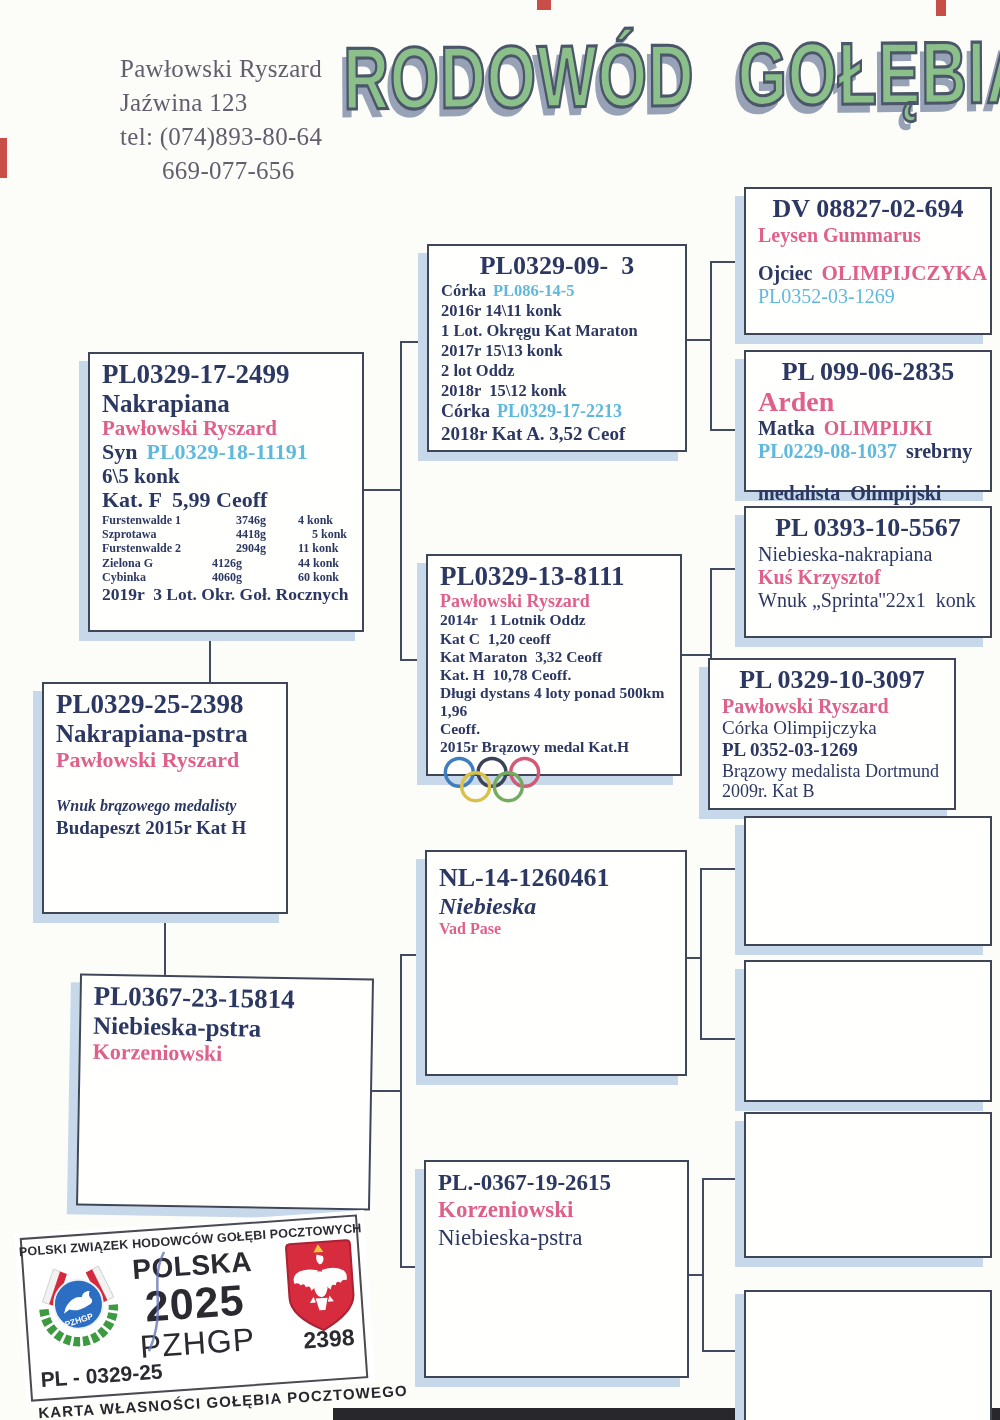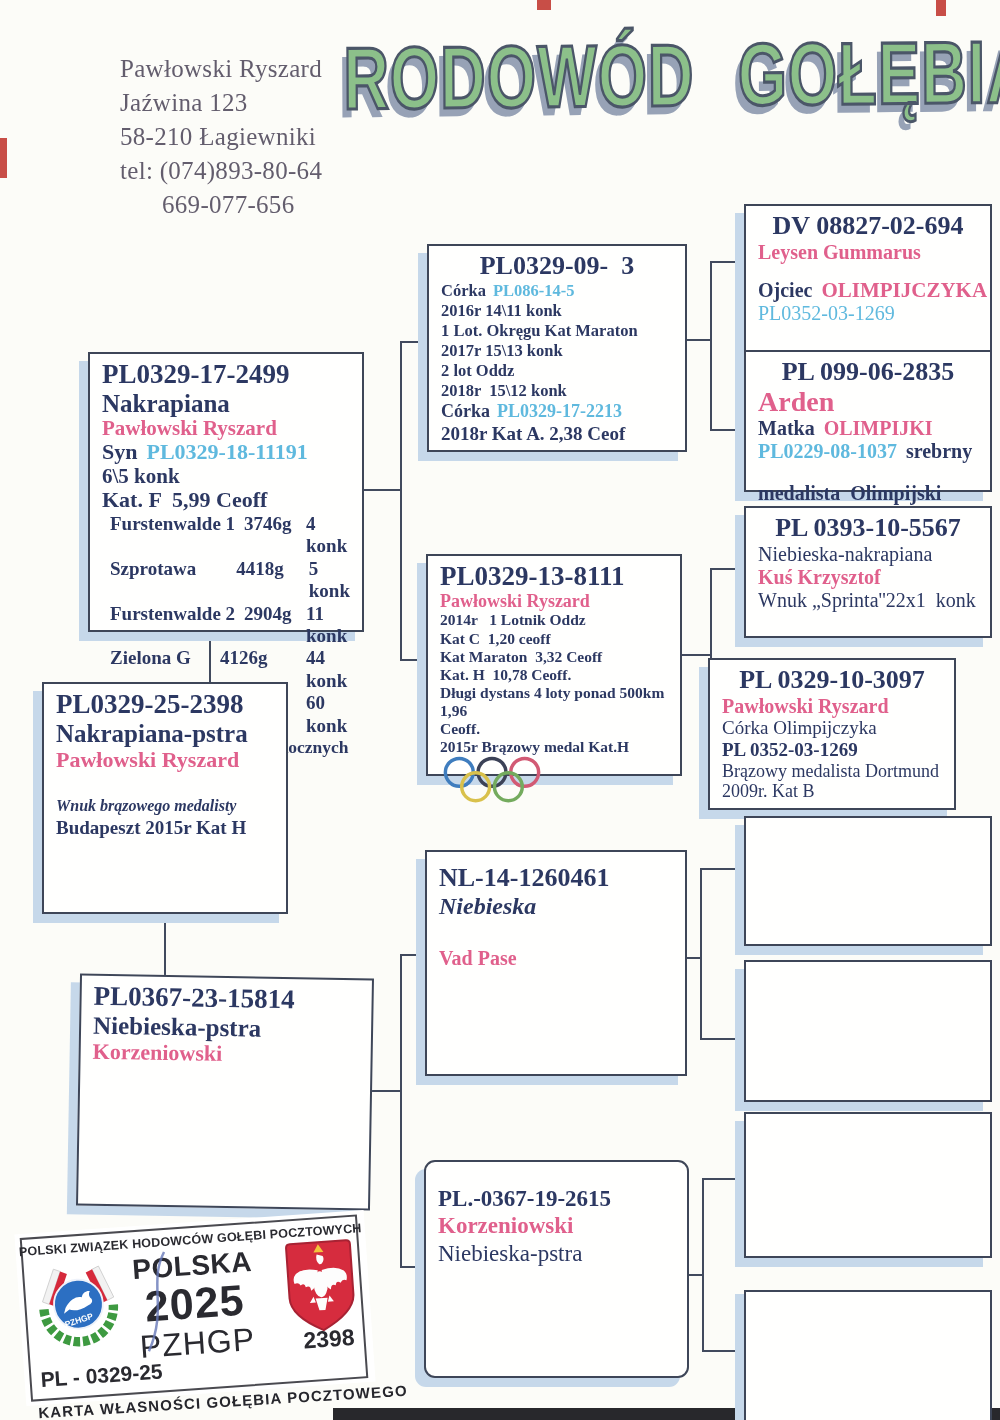--- a/index.html
+++ b/index.html
@@ -27,21 +27,21 @@
   .bt   { font-size:27px; font-weight:bold; line-height:1.1; }
   .bt26 { font-size:26px; font-weight:bold; line-height:1.1; }
   .bt23 { font-size:23px; font-weight:bold; line-height:1.15; }
   .nm   { font-size:25px; font-weight:bold; line-height:1.1; }
   .pk   { color:#e0608c; font-weight:bold; }
   .cy   { color:#5fb9de; }
   .sp   { margin-left:9px; }
   .dl   { font-size:17.5px; font-weight:bold; line-height:1.2; }
   .dl15 { font-size:15.5px; font-weight:bold; line-height:1.17; }
   .dl16 { font-size:16.5px; font-weight:bold; line-height:1.22; }
-  .race-row { display:flex; font-size:19px; font-weight:bold; line-height:1.18;margin-left:8px; }
+  .race-row { display:flex; font-size:12px; font-weight:bold; line-height:1.18; }
   .race-row .c1 { width:134px; } .race-row .c2 { width:62px; } .race-row .c3 { flex:1; }
 
   
   .cl { position:absolute; background:#414a5e; }
 
   
   .redmark { position:absolute; background:#c23b33; opacity:.9; }
   .edge-strip { position:absolute; left:333px; top:1408px; width:667px; height:12px; background:#28282c; }
 
   
@@ -71,21 +71,20 @@
 <div class="page">
 
   <div class="redmark" style="left:537px;top:0;width:14px;height:10px;"></div>
   <div class="redmark" style="left:936px;top:0;width:10px;height:16px;"></div>
   <div class="redmark" style="left:0;top:138px;width:7px;height:40px;"></div>
   <div class="edge-strip"></div>
 
   <div class="owner">
     <div>Pawłowski Ryszard</div>
     <div>Jaźwina 123</div>
-    <div>58-210 Łagiewniki</div>
     <div>tel: (074)893-80-64</div>
     <div class="ind">669-077-656</div>
   </div>
 
   <div class="big-title">RODOWÓD GOŁĘBIA</div>
 
   <div class="cl" style="left:209px;top:630px;width:2px;height:52px"></div>
   <div class="cl" style="left:164px;top:914px;width:2px;height:64px"></div>
   <div class="cl" style="left:364px;top:489px;width:38px;height:2px"></div>
   <div class="cl" style="left:400px;top:341px;width:2px;height:320px"></div>
@@ -143,21 +142,21 @@
 
   <div class="pbox" style="left:427px;top:244px;width:260px;height:208px;">
     <div class="bt26 tc">PL0329-09-  3</div>
     <div class="dl16"><span>Córka</span><span class="cy" style="margin-left:7px">PL086-14-5</span></div>
     <div class="dl16">2016r 14\11 konk</div>
     <div class="dl16">1 Lot. Okręgu Kat Maraton</div>
     <div class="dl16">2017r 15\13 konk</div>
     <div class="dl16">2 lot Oddz</div>
     <div class="dl16">2018r  15\12 konk</div>
     <div style="font-size:18px;font-weight:bold;line-height:1.2;"><span>Córka</span><span class="cy" style="margin-left:7px">PL0329-17-2213</span></div>
-    <div style="font-size:19px;font-weight:bold;line-height:1.2;">2018r Kat A. 2,38 Ceof</div>
+    <div style="font-size:19px;font-weight:bold;line-height:1.2;">2018r Kat A. 3,52 Ceof</div>
   </div>
 
   <div class="pbox" style="left:426px;top:554px;width:256px;height:222px;">
     <div class="bt">PL0329-13-8111</div>
     <div class="pk" style="font-size:18px;line-height:1.1;">Pawłowski Ryszard</div>
     <div class="dl15">2014r   1 Lotnik Oddz</div>
     <div class="dl15">Kat C  1,20 ceoff</div>
     <div class="dl15">Kat Maraton  3,32 Ceoff</div>
     <div class="dl15">Kat. H  10,78 Ceoff.</div>
     <div class="dl15">Długi dystans 4 loty ponad 500km  1,96</div>
@@ -168,30 +167,30 @@
       <circle cx="52" cy="17" r="14.5" fill="none" stroke="#3c4257" stroke-width="3.6"></circle>
       <circle cx="86" cy="17" r="14.5" fill="none" stroke="#d25a74" stroke-width="3.6"></circle>
       <circle cx="35" cy="32" r="14.5" fill="none" stroke="#d9c14c" stroke-width="3.6"></circle>
       <circle cx="69" cy="32" r="14.5" fill="none" stroke="#74ab5e" stroke-width="3.6"></circle>
     </svg>
   </div>
 
   <div class="pbox" style="left:425px;top:850px;width:262px;height:226px;padding-top:12px;">
     <div class="bt26">NL-14-1260461</div>
     <div style="font-size:24px;font-weight:bold;line-height:1.15;font-style:italic;">Niebieska</div>
-    <div class="pk" style="font-size:20px;line-height:1.15;margin-top:27px;">Vad Pase</div>
-  </div>
-
-  <div class="pbox" style="left:424px;top:1160px;width:265px;height:218px;padding-top:24px;border-radius:11px;">
+    <div class="pk" style="font-size:16px;line-height:1.15;">Vad Pase</div>
+  </div>
+
+  <div class="pbox" style="left:424px;top:1160px;width:265px;height:218px;padding-top:8px;">
     <div class="bt23">PL.-0367-19-2615</div>
     <div class="pk" style="font-size:23px;line-height:1.2;">Korzeniowski</div>
     <div style="font-size:23px;line-height:1.2;">Niebieska-pstra</div>
   </div>
 
-  <div class="pbox" style="left:744px;top:204px;width:248px;height:148px;">
+  <div class="pbox" style="left:744px;top:187px;width:248px;height:148px;">
     <div class="bt26 tc">DV 08827-02-694</div>
     <div class="pk" style="font-size:20px;line-height:1.1;">Leysen Gummarus</div>
     <div style="font-size:20px;font-weight:bold;line-height:1.15;margin-top:15px;"><span>Ojciec</span><span class="pk sp" style="font-size:21px;">OLIMPIJCZYKA</span></div>
     <div class="cy" style="font-size:20px;line-height:1.15;">PL0352-03-1269</div>
   </div>
 
   <div class="pbox" style="left:744px;top:350px;width:248px;height:142px;">
     <div class="bt26 tc">PL 099-06-2835</div>
     <div class="pk" style="font-size:28px;line-height:1.1;">Arden</div>
     <div style="font-size:20px;font-weight:bold;line-height:1.12;"><span>Matka</span><span class="pk sp">OLIMPIJKI</span></div>

